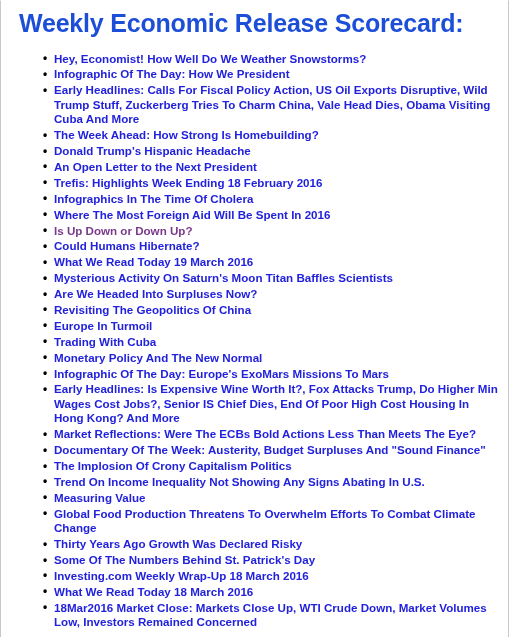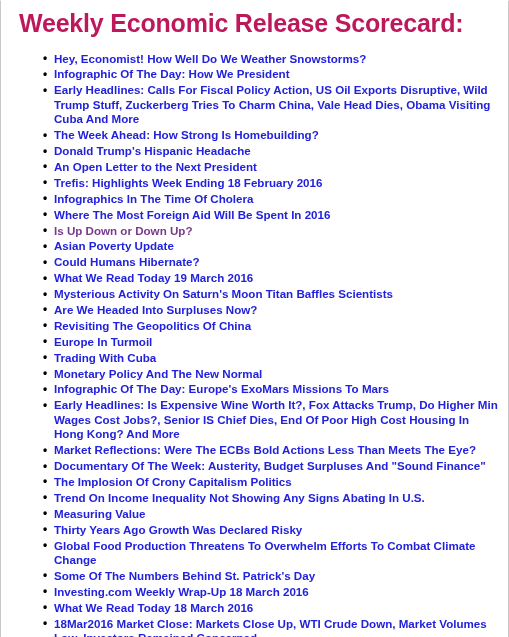--- a/index.html
+++ b/index.html
@@ -22,21 +22,21 @@
   .page {
     padding: 0;
     box-sizing: border-box;
   }
 
   .page-title {
     font-family: "Liberation Sans", sans-serif;
     font-size: 25px;
     font-weight: bold;
     line-height: 1.1;
-    color: #be185d;
+    color: #1d4ed8;
     margin: 9px 7px 0 18px;
     letter-spacing: -0.2px;
     white-space: nowrap;
   }
 
   .scorecard-list {
     list-style: none;
     margin: 14px 0 0 0;
     padding: 0 10px 0 53px;
   }
@@ -86,37 +86,36 @@
       <li class="scorecard-item"><a class="item-link">Hey, Economist! How Well Do We Weather Snowstorms?</a></li>
       <li class="scorecard-item"><a class="item-link">Infographic Of The Day: How We President</a></li>
       <li class="scorecard-item"><a class="item-link">Early Headlines: Calls For Fiscal Policy Action, US Oil Exports Disruptive, Wild Trump Stuff, Zuckerberg Tries To Charm China, Vale Head Dies, Obama Visiting Cuba And More</a></li>
       <li class="scorecard-item"><a class="item-link">The Week Ahead: How Strong Is Homebuilding?</a></li>
       <li class="scorecard-item"><a class="item-link">Donald Trump's Hispanic Headache</a></li>
       <li class="scorecard-item"><a class="item-link">An Open Letter to the Next President</a></li>
       <li class="scorecard-item"><a class="item-link">Trefis: Highlights Week Ending 18 February 2016</a></li>
       <li class="scorecard-item"><a class="item-link">Infographics In The Time Of Cholera</a></li>
       <li class="scorecard-item"><a class="item-link">Where The Most Foreign Aid Will Be Spent In 2016</a></li>
       <li class="scorecard-item"><a class="item-link visited">Is Up Down or Down Up?</a></li>
-      <li class="scorecard-item"><a class="item-link">Asian Poverty Update</a></li>
       <li class="scorecard-item"><a class="item-link">Could Humans Hibernate?</a></li>
       <li class="scorecard-item"><a class="item-link">What We Read Today 19 March 2016</a></li>
       <li class="scorecard-item"><a class="item-link">Mysterious Activity On Saturn's Moon Titan Baffles Scientists</a></li>
       <li class="scorecard-item"><a class="item-link">Are We Headed Into Surpluses Now?</a></li>
       <li class="scorecard-item"><a class="item-link">Revisiting The Geopolitics Of China</a></li>
       <li class="scorecard-item"><a class="item-link">Europe In Turmoil</a></li>
       <li class="scorecard-item"><a class="item-link">Trading With Cuba</a></li>
       <li class="scorecard-item"><a class="item-link">Monetary Policy And The New Normal</a></li>
       <li class="scorecard-item"><a class="item-link">Infographic Of The Day: Europe's ExoMars Missions To Mars</a></li>
       <li class="scorecard-item"><a class="item-link">Early Headlines: Is Expensive Wine Worth It?, Fox Attacks Trump, Do Higher Min Wages Cost Jobs?, Senior IS Chief Dies, End Of Poor High Cost Housing In Hong Kong? And More</a></li>
       <li class="scorecard-item"><a class="item-link">Market Reflections: Were The ECBs Bold Actions Less Than Meets The Eye?</a></li>
       <li class="scorecard-item"><a class="item-link">Documentary Of The Week: Austerity, Budget Surpluses And "Sound Finance"</a></li>
       <li class="scorecard-item"><a class="item-link">The Implosion Of Crony Capitalism Politics</a></li>
       <li class="scorecard-item"><a class="item-link">Trend On Income Inequality Not Showing Any Signs Abating In U.S.</a></li>
       <li class="scorecard-item"><a class="item-link">Measuring Value</a></li>
+      <li class="scorecard-item"><a class="item-link">Global Food Production Threatens To Overwhelm Efforts To Combat Climate Change</a></li>
       <li class="scorecard-item"><a class="item-link">Thirty Years Ago Growth Was Declared Risky</a></li>
-      <li class="scorecard-item"><a class="item-link">Global Food Production Threatens To Overwhelm Efforts To Combat Climate Change</a></li>
       <li class="scorecard-item"><a class="item-link">Some Of The Numbers Behind St. Patrick's Day</a></li>
       <li class="scorecard-item"><a class="item-link">Investing.com Weekly Wrap-Up 18 March 2016</a></li>
       <li class="scorecard-item"><a class="item-link">What We Read Today 18 March 2016</a></li>
       <li class="scorecard-item"><a class="item-link">18Mar2016 Market Close: Markets Close Up, WTI Crude Down, Market Volumes Low, Investors Remained Concerned</a></li>
     </ul>
 
 </div>
 
 </body></html>

